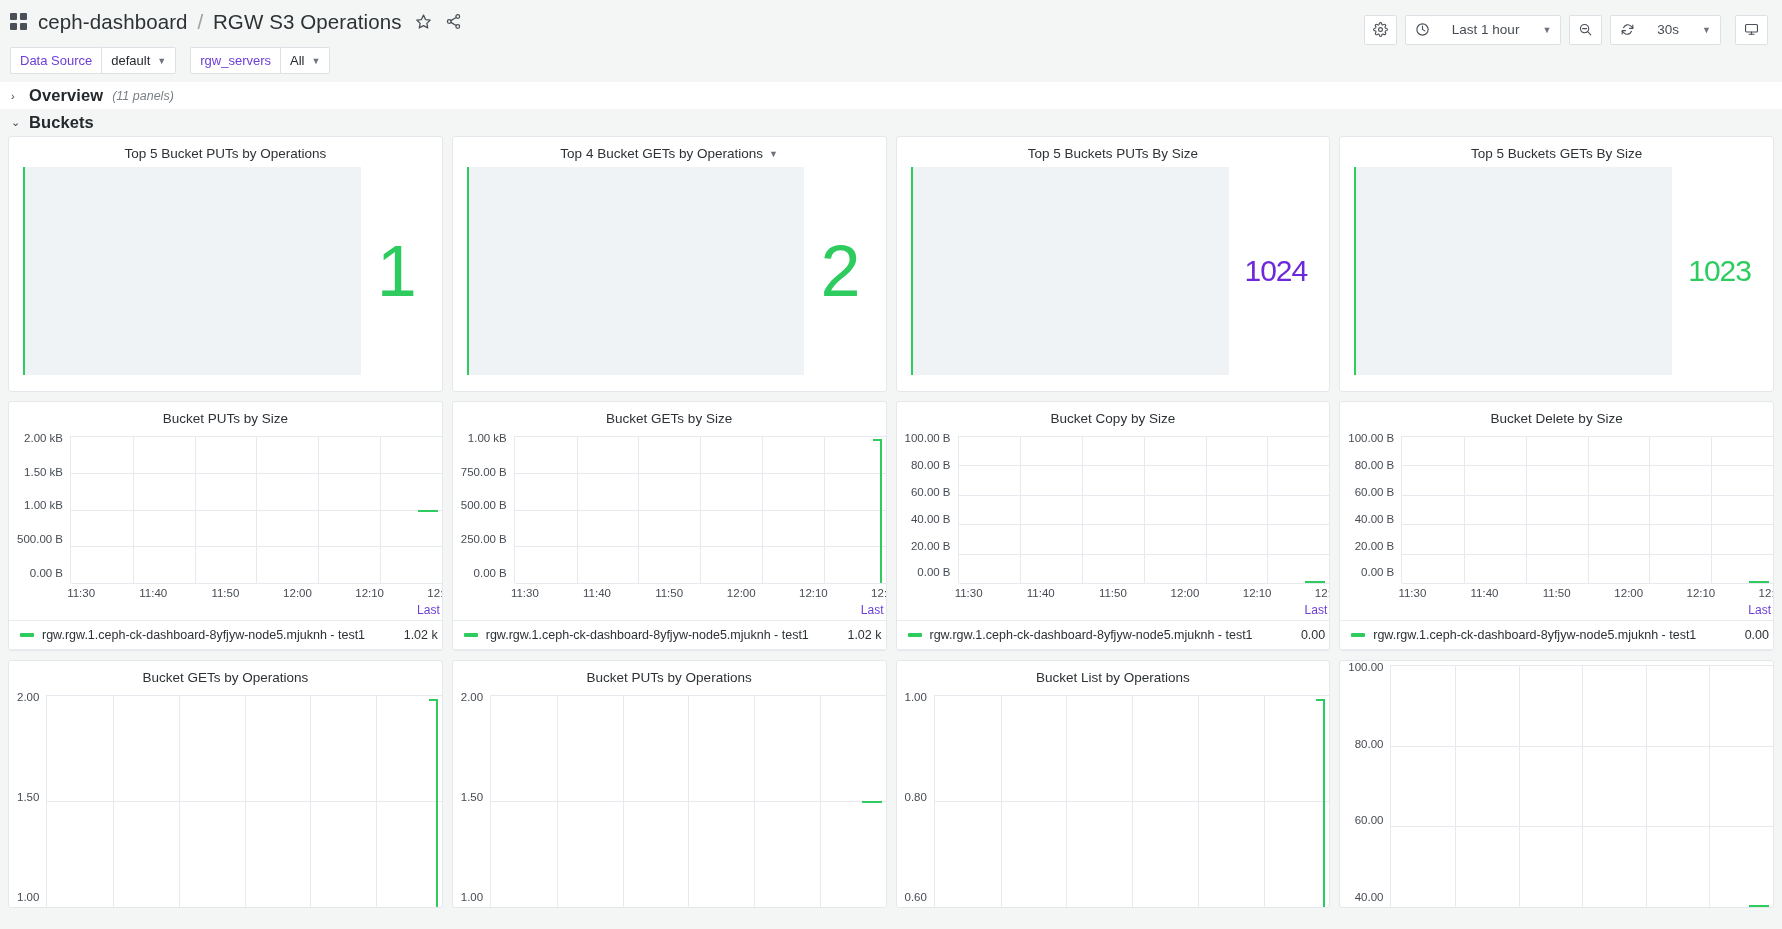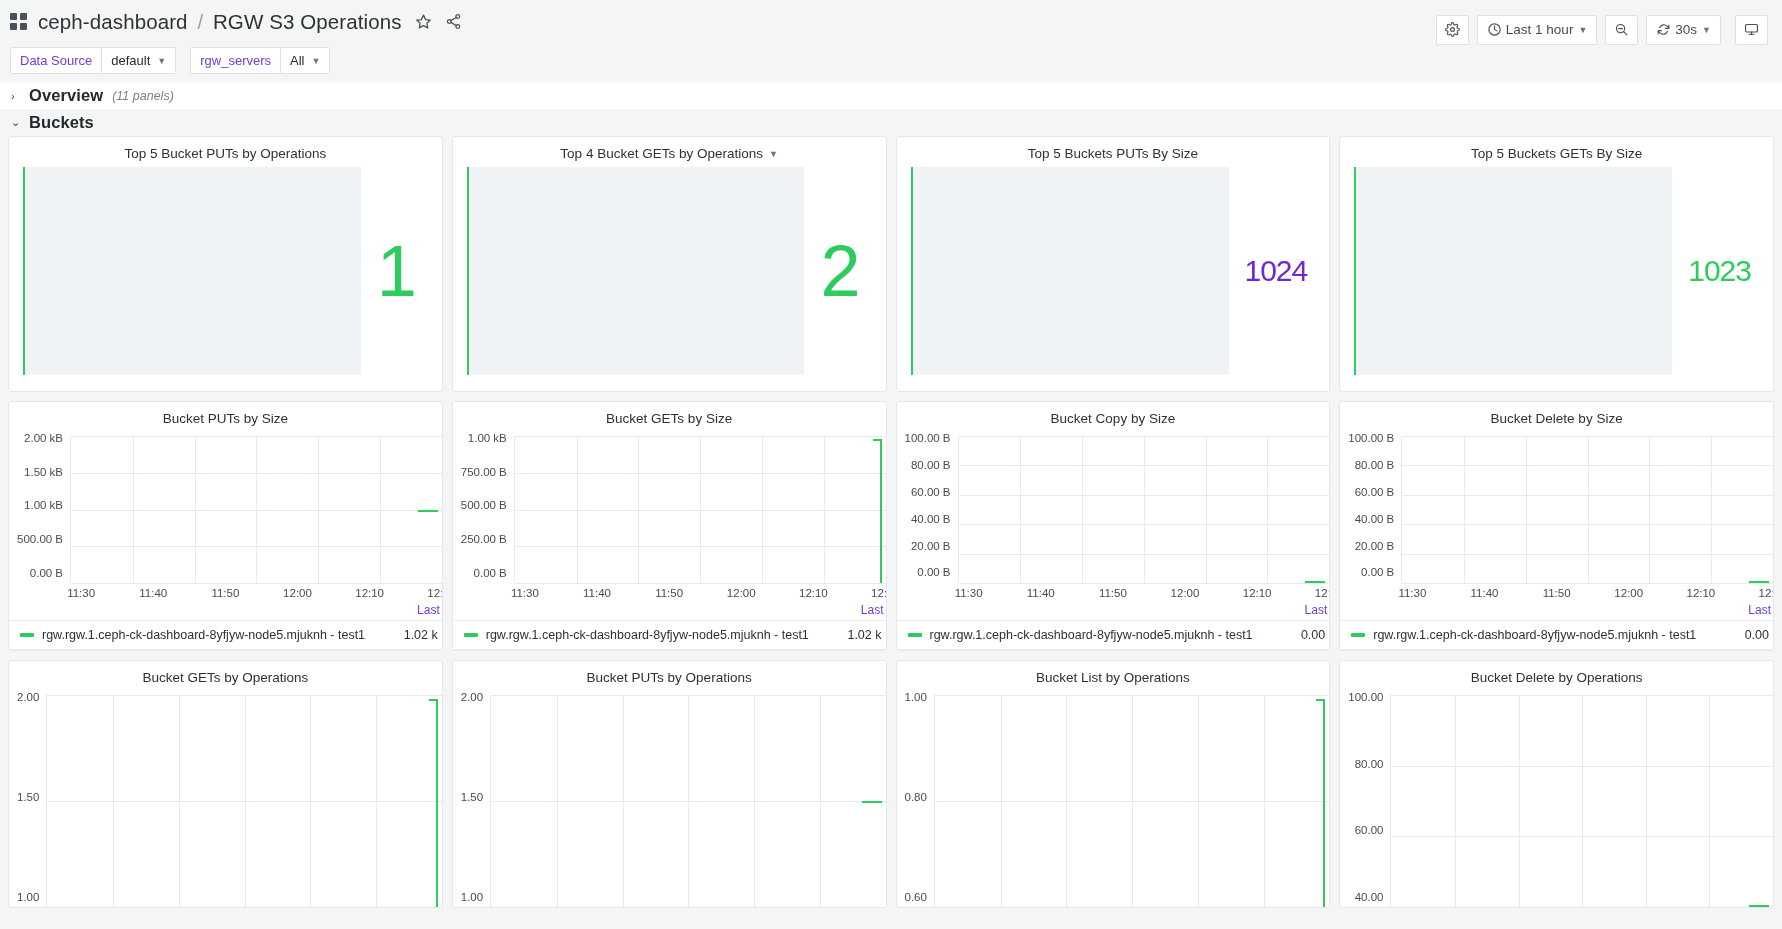--- a/index.html
+++ b/index.html
@@ -21,21 +21,21 @@
     grid-template-columns: 1fr 1fr; grid-template-rows: 1fr 1fr;
     gap: 2.5px; margin-right: 11px; flex: 0 0 auto; }
   .grid-icon i { background: #4a5057; border-radius: 1px; display: block; }
   .crumb { font-size: 20.5px; color: #2c3235; letter-spacing: .1px; white-space: nowrap; }
   .crumb .sep { color: #9aa0a6; margin: 0 4px; }
   .hicon { margin-left: 13px; color: #4a5057; display: flex; align-items: center; }
   .spacer { flex: 1 1 auto; }
 
   .tbtn {
     height: 30px; background: #fff; border: 1px solid #dde1e6; border-radius: 2px;
-    display: flex; align-items: center; gap: 4px;
+    display: flex; align-items: center; gap: 22px;
     padding: 0 9px; font-size: 13.5px; color: #464c54;
     margin-left: 8px; white-space: nowrap; margin-top: 16px;
   }
   .tbtn.sq { padding: 0 8px; }
   .chev { font-size: 9px; color: #6d7480; margin-left: 1px; }
 
   
   .varbar { display: flex; align-items: flex-start; padding: 4px 0 8px 10px; gap: 0; }
   .varpill {
     height: 27px; display: flex; align-items: center; padding: 0 9px;
@@ -525,23 +525,20 @@
               <div class="vline" style="left:66.66666666666666%"></div>
               <div class="vline" style="left:83.33333333333334%"></div>
               <div class="vline" style="left:100%"></div>
               <div class="spike" style="right:4px;top:2%;bottom:0;background:#2ecc5f"></div>
               <div class="spikecap" style="right:4px;top:2%;background:#2ecc5f"></div>
             </div>
           </div>
         </div>
       </div>
       <div class="panel">
-        <div class="ptitle">
-          <span>Bucket Delete by Operations</span>
-        </div>
         <div class="tsbody">
           <div class="plotwrap">
             <div class="yaxis">
               <span>100.00</span>
               <span>80.00</span>
               <span>60.00</span>
               <span>40.00</span>
             </div>
             <div class="canvas">
               <div class="hline" style="top:0%"></div>

